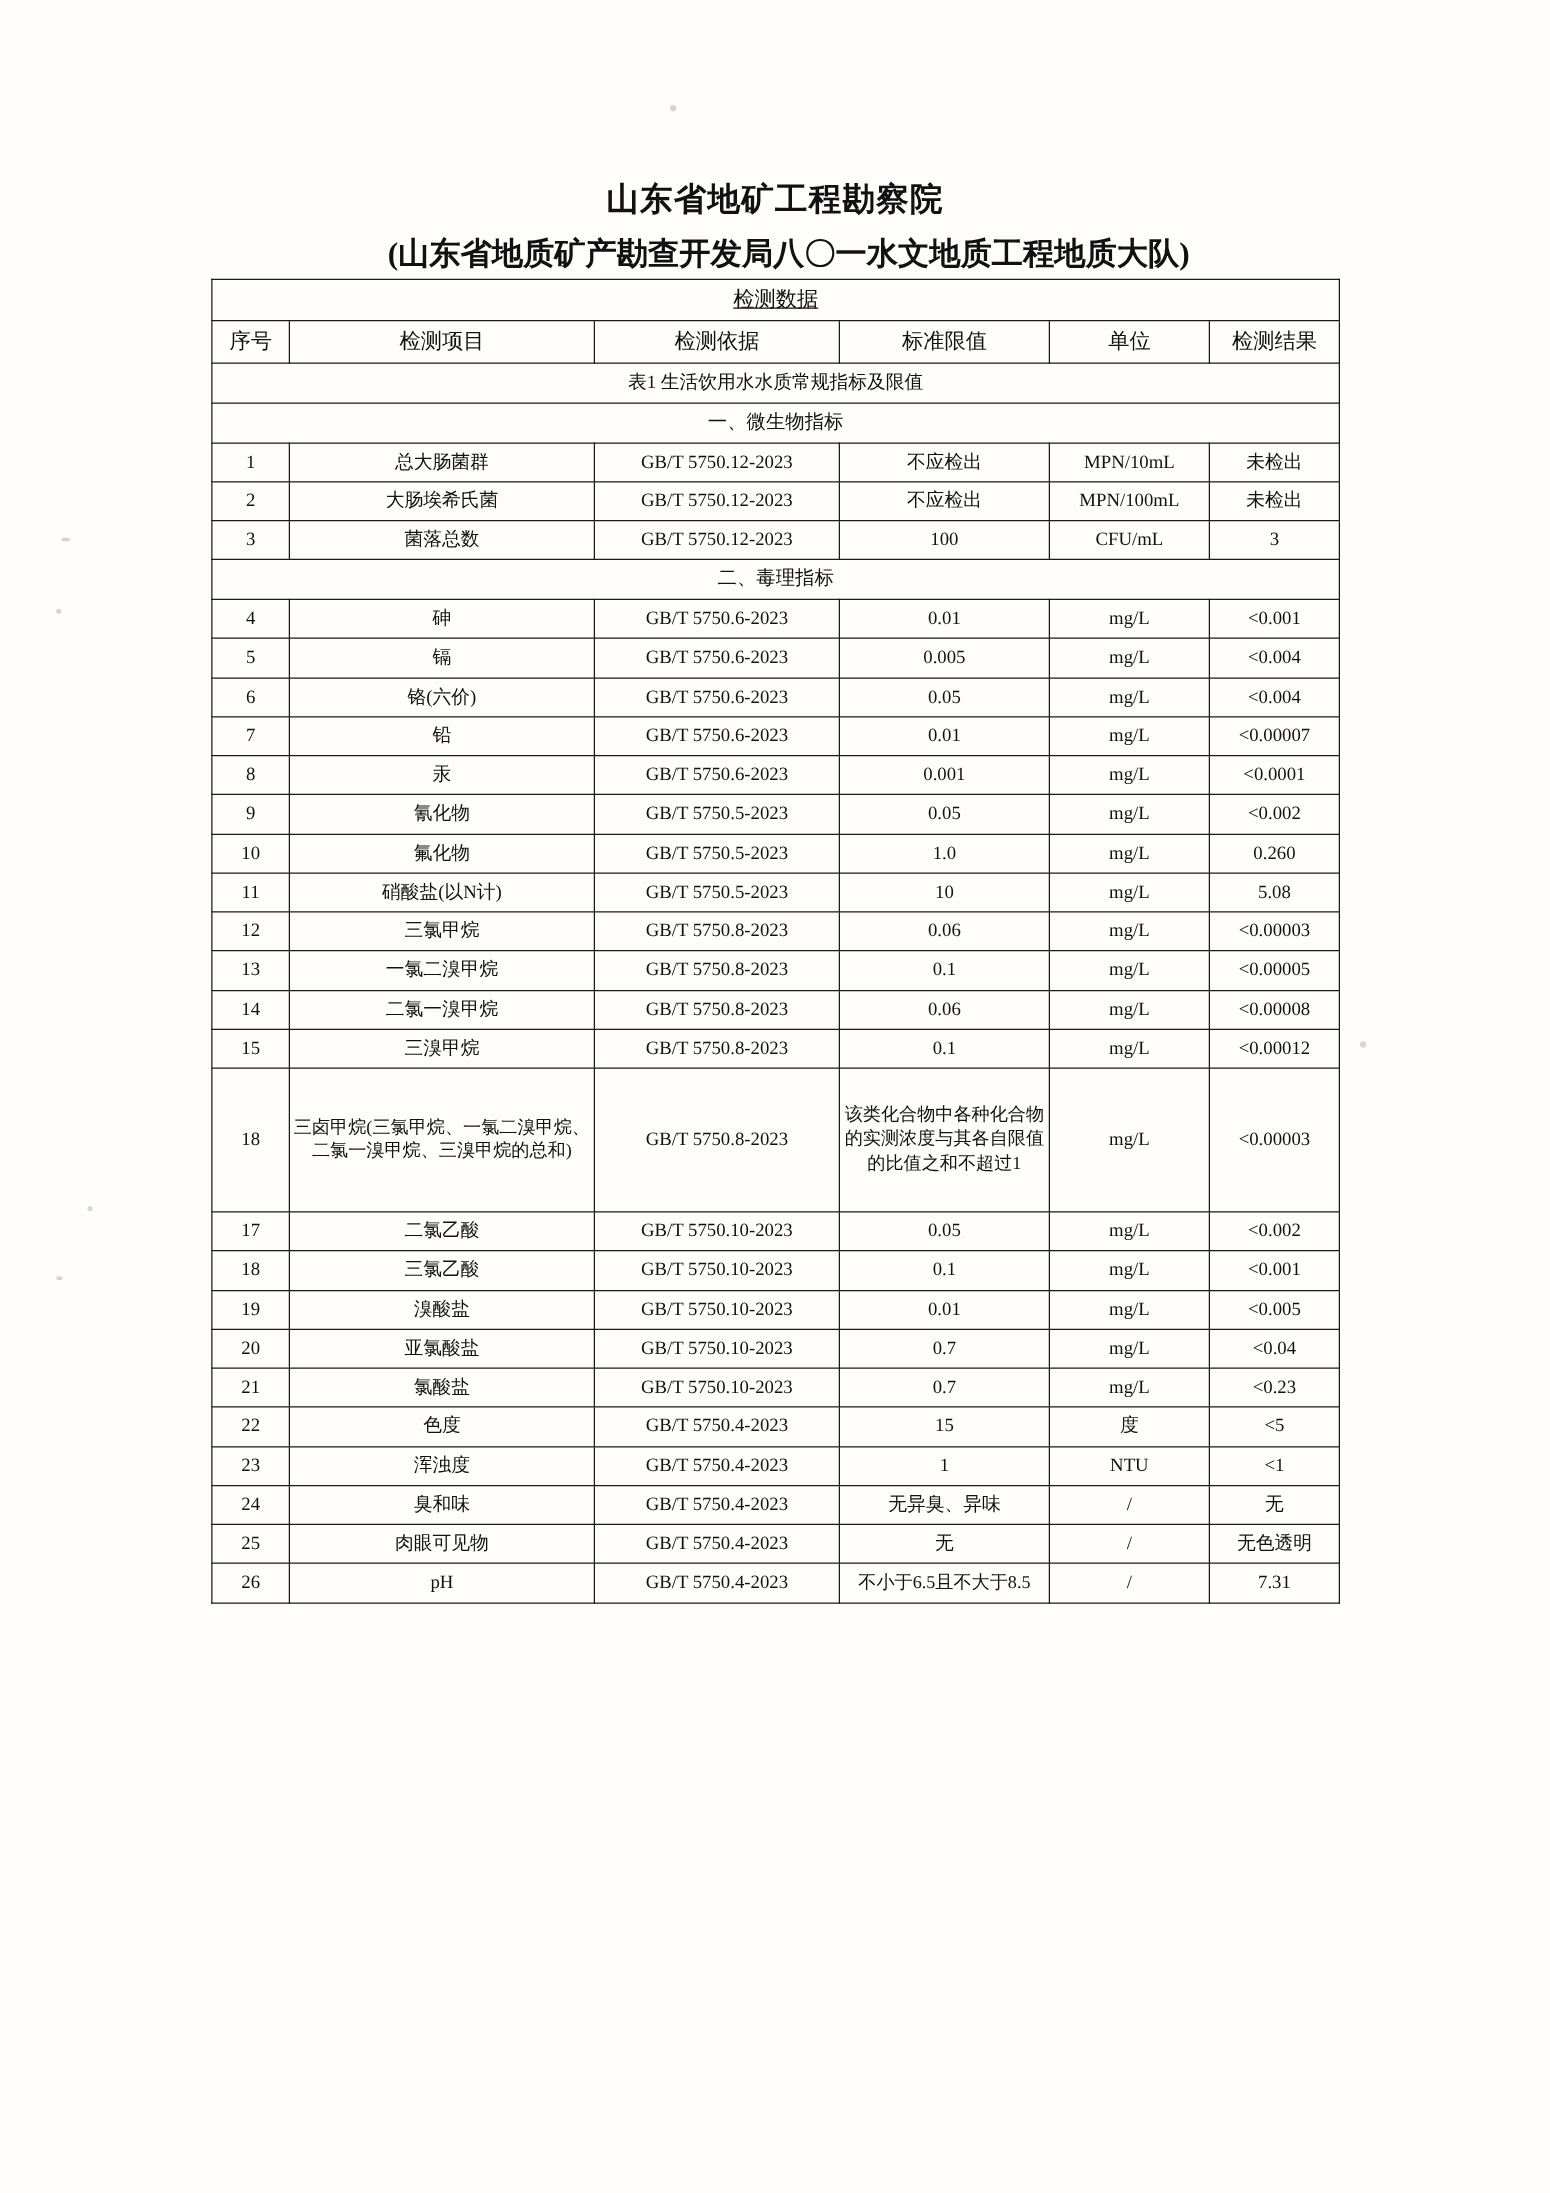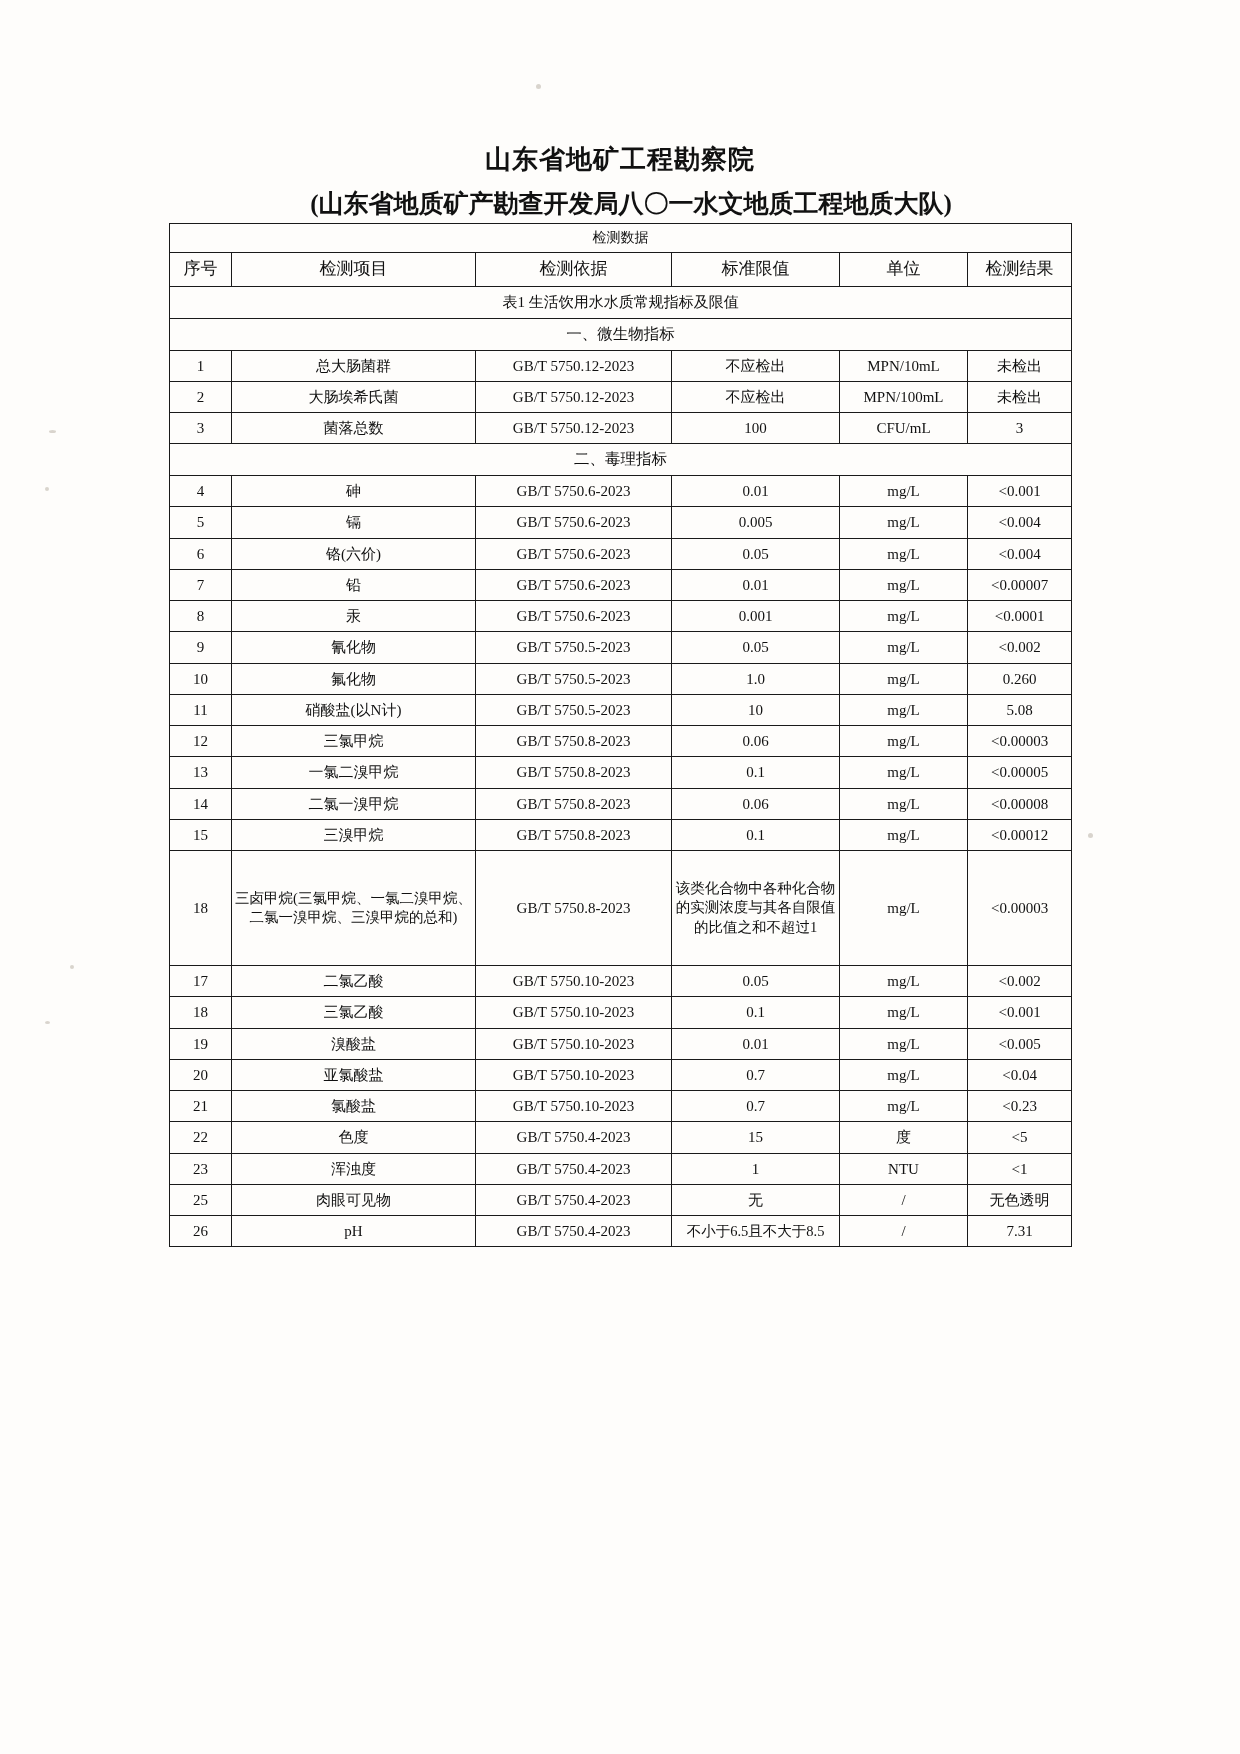--- a/index.html
+++ b/index.html
@@ -55,22 +55,23 @@
     font-size: 15px;
   }
   table.report td {
     border: 1px solid #1a1a1a;
     text-align: center;
     vertical-align: middle;
     padding: 5px 2px;
     line-height: 1.35;
   }
   .title-row td {
-    font-size: 14px;
+    font-size: 17px;
     padding: 12px 0;
+    text-decoration: underline;
   }
   .col-head td {
     font-size: 17px;
     padding: 11px 0;
   }
   .section-row td {
     font-size: 15px;
     padding: 7px 0;
   }
   .subsection-row td {
@@ -330,20 +331,28 @@
         </tr>
         <tr>
           <td>23</td>
           <td>浑浊度</td>
           <td>GB/T 5750.4-2023</td>
           <td>1</td>
           <td>NTU</td>
           <td>&lt;1</td>
         </tr>
         <tr>
+          <td>24</td>
+          <td>臭和味</td>
+          <td>GB/T 5750.4-2023</td>
+          <td>无异臭、异味</td>
+          <td>/</td>
+          <td>无</td>
+        </tr>
+        <tr>
           <td>25</td>
           <td>肉眼可见物</td>
           <td>GB/T 5750.4-2023</td>
           <td>无</td>
           <td>/</td>
           <td>无色透明</td>
         </tr>
         <tr>
           <td>26</td>
           <td>pH</td>

